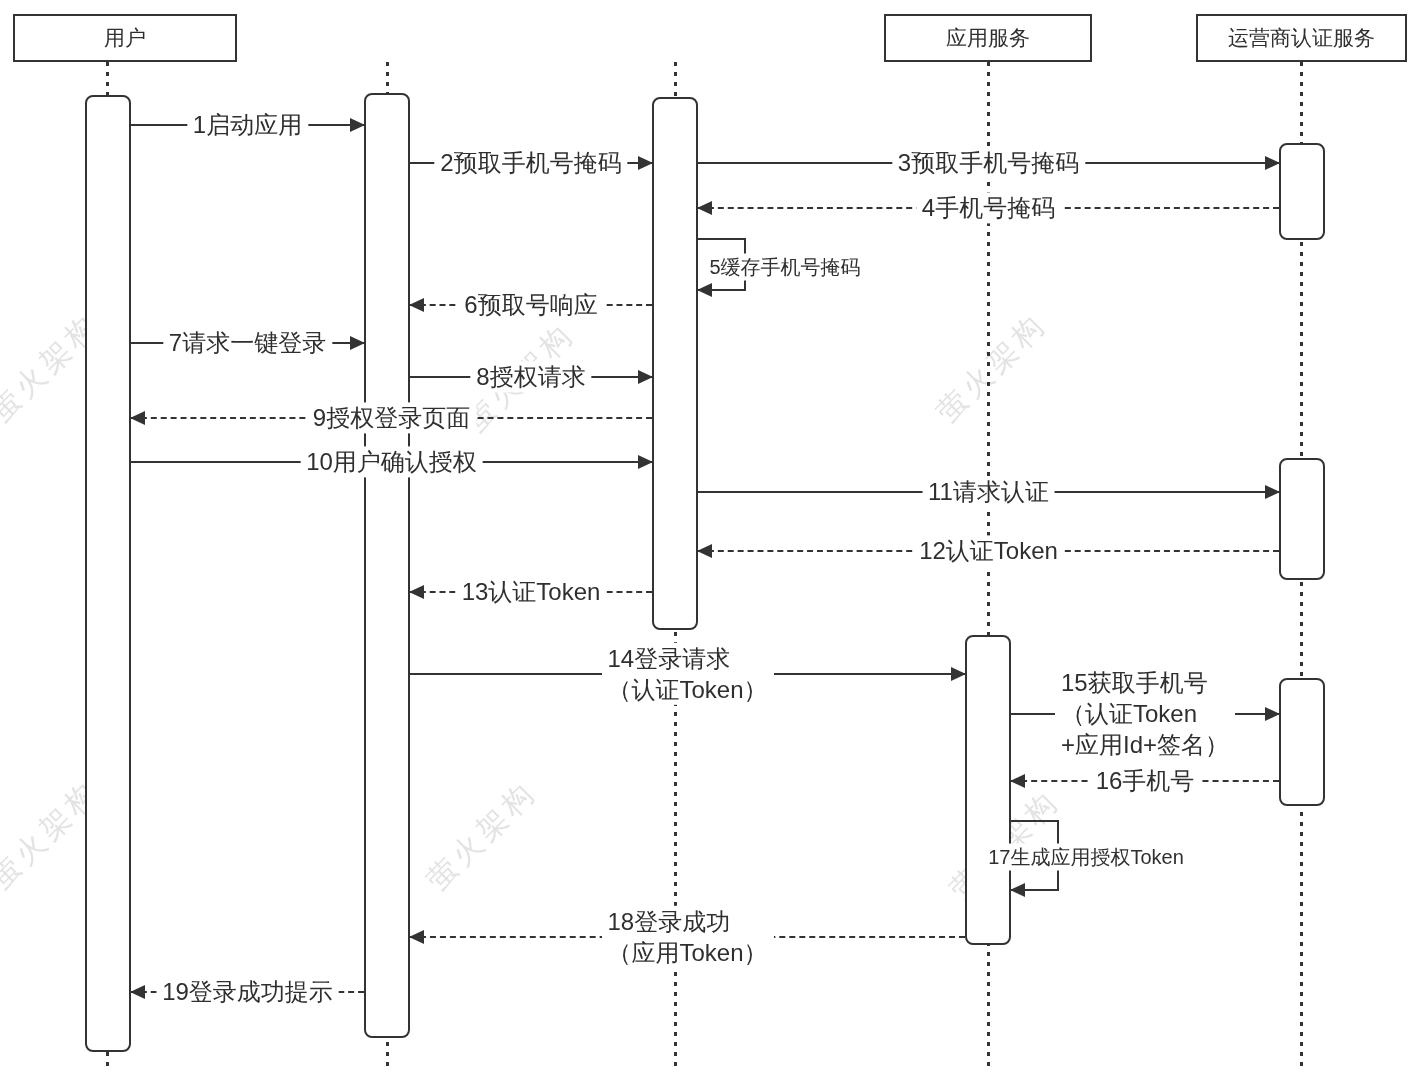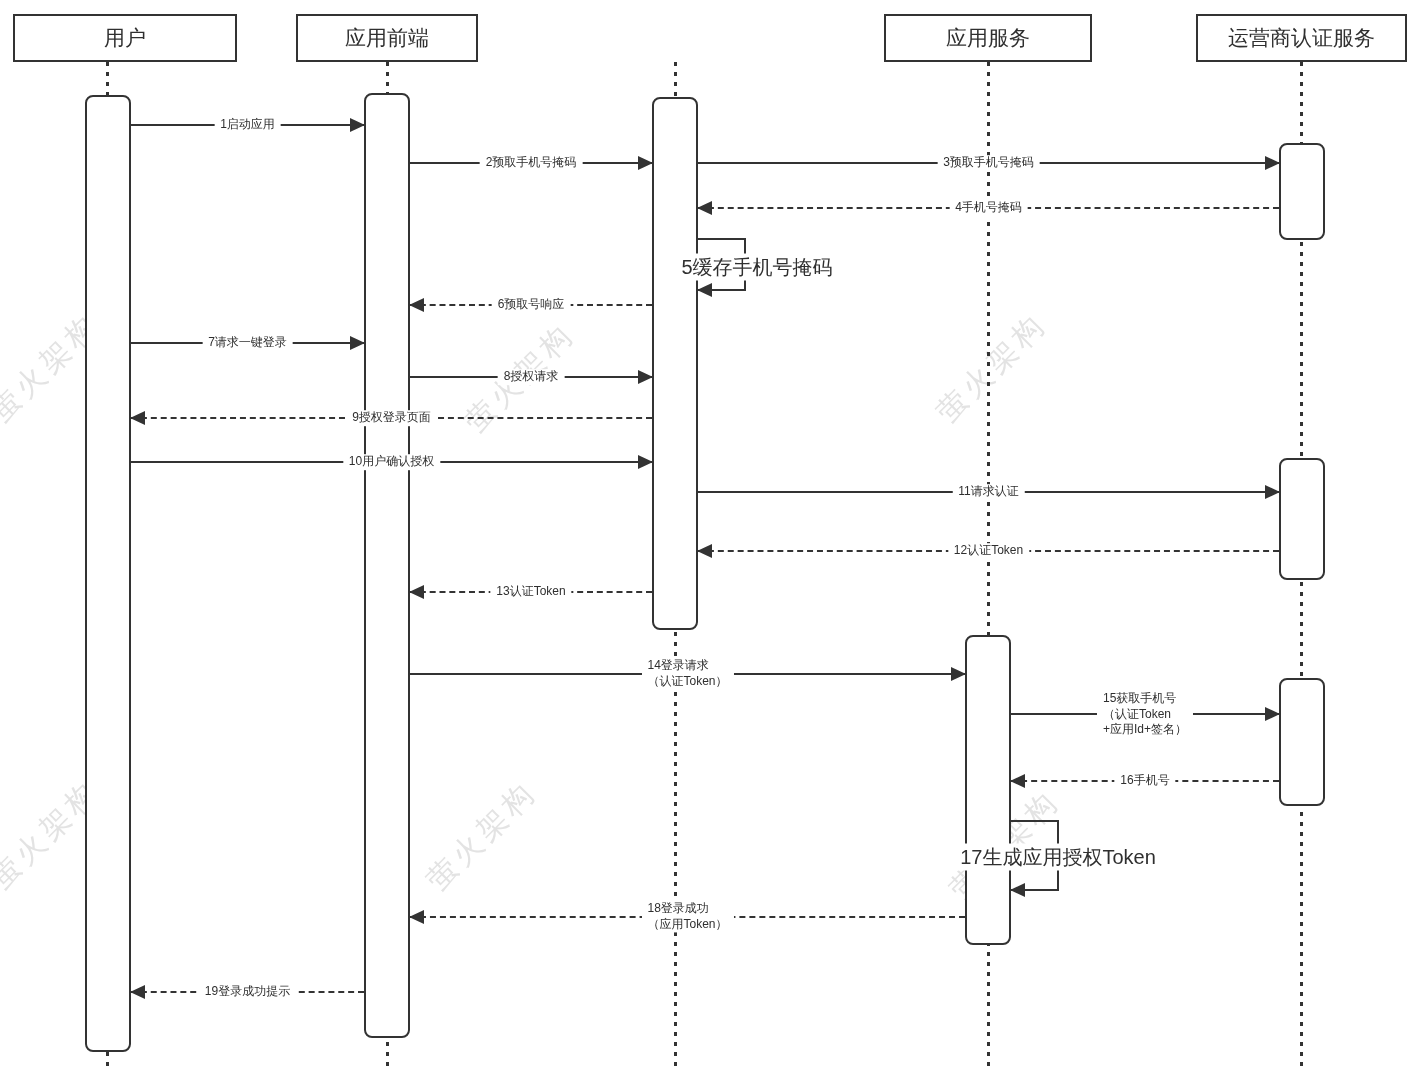--- a/index.html
+++ b/index.html
@@ -31,30 +31,30 @@
   }
   
   .msg{position:absolute;height:0;border-top:2px solid #333;}
   .msg.dashed{border-top-style:dashed;}
   .ah-r{position:absolute;right:-1px;top:-8px;width:0;height:0;
     border-top:7px solid transparent;border-bottom:7px solid transparent;border-left:15px solid #333;}
   .ah-l{position:absolute;left:-1px;top:-8px;width:0;height:0;
     border-top:7px solid transparent;border-bottom:7px solid transparent;border-right:15px solid #333;}
   .lbl{
     position:absolute;left:50%;top:-1px;transform:translate(-50%,-50%);
-    background:#fff;padding:0 6px;white-space:nowrap;font-size:12px;line-height:1.3;
+    background:#fff;padding:0 6px;white-space:nowrap;font-size:24px;line-height:1.3;
   }
   .lbl.multi{text-align:left;}
   .lbl.multi span{display:block;}
   
   .segh{position:absolute;height:0;border-top:2px solid #333;}
   .segv{position:absolute;width:0;border-left:2px solid #333;}
   .loop-lbl{
     position:absolute;transform:translate(-50%,-50%);background:#fff;
-    padding:0 4px;white-space:nowrap;font-size:20px;
+    padding:0 4px;white-space:nowrap;font-size:20px;margin-left:28px;
   }
 </style>
 </head>
 <body>
 
 <div id="stage">
 
   <span class="wm" style="left:45px;top:368px">萤火架构</span>
   <span class="wm" style="left:520px;top:378px">萤火架构</span>
   <span class="wm" style="left:992px;top:368px">萤火架构</span>
@@ -63,23 +63,20 @@
   <span class="wm" style="left:1005px;top:845px">萤火架构</span>
 
   <div class="life" style="left:106px"></div>
   <div class="life" style="left:386px"></div>
   <div class="life" style="left:674px"></div>
   <div class="life" style="left:987px"></div>
   <div class="life" style="left:1300px"></div>
 
   <div class="pbox" style="left:13px;width:224px">
       <span>用户</span>
-    </div>
-  <div class="pbox" style="left:296px;width:182px">
-      <span>应用前端</span>
     </div>
   <div class="pbox" style="left:1196px;width:211px">
       <span>运营商认证服务</span>
     </div>
   <div class="pbox" style="left:884px;width:208px">
       <span>应用服务</span>
     </div>
 
   <div class="act" style="left:85px;top:95px;height:957px"></div>
   <div class="act" style="left:364px;top:93px;height:945px"></div>
@@ -178,21 +175,21 @@
     <span class="lbl">16手机号</span>
   </div>
 
   <div class="segh" style="left:1011px;top:820px;width:48px"></div>
   <div class="segv" style="left:1057px;top:820px;height:71px"></div>
   <div class="msg solid" style="left:1011px;top:889px;width:47px">
     <span class="ah-l"></span>
   </div>
   <span class="loop-lbl" style="left:1058px;top:857px">17生成应用授权Token</span>
 
-  <div class="msg dashed" style="left:410px;top:916px;width:555px">
+  <div class="msg dashed" style="left:410px;top:936px;width:555px">
     <span class="ah-l"></span>
     <span class="lbl multi">
       <span>18登录成功</span>
       <span>（应用Token）</span>
     </span>
   </div>
 
   <div class="msg dashed" style="left:131px;top:991px;width:233px">
     <span class="ah-l"></span>
     <span class="lbl">19登录成功提示</span>

